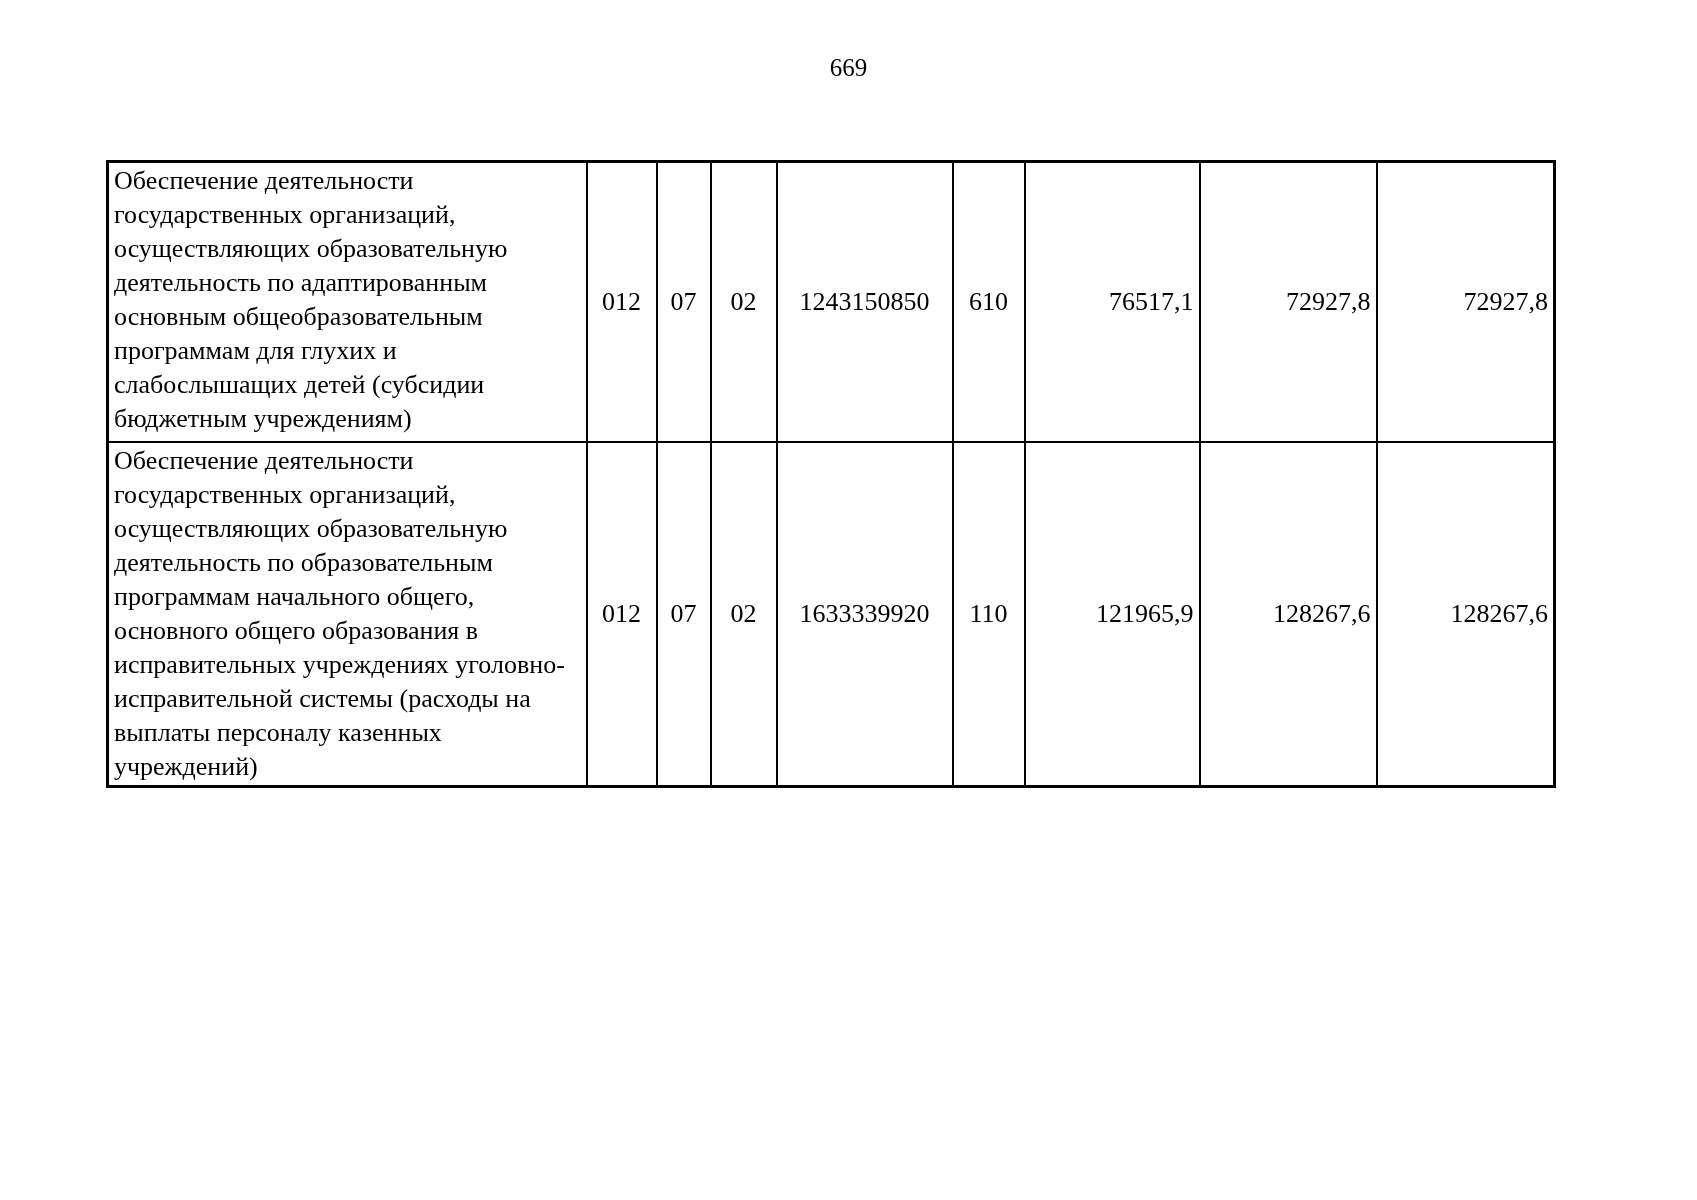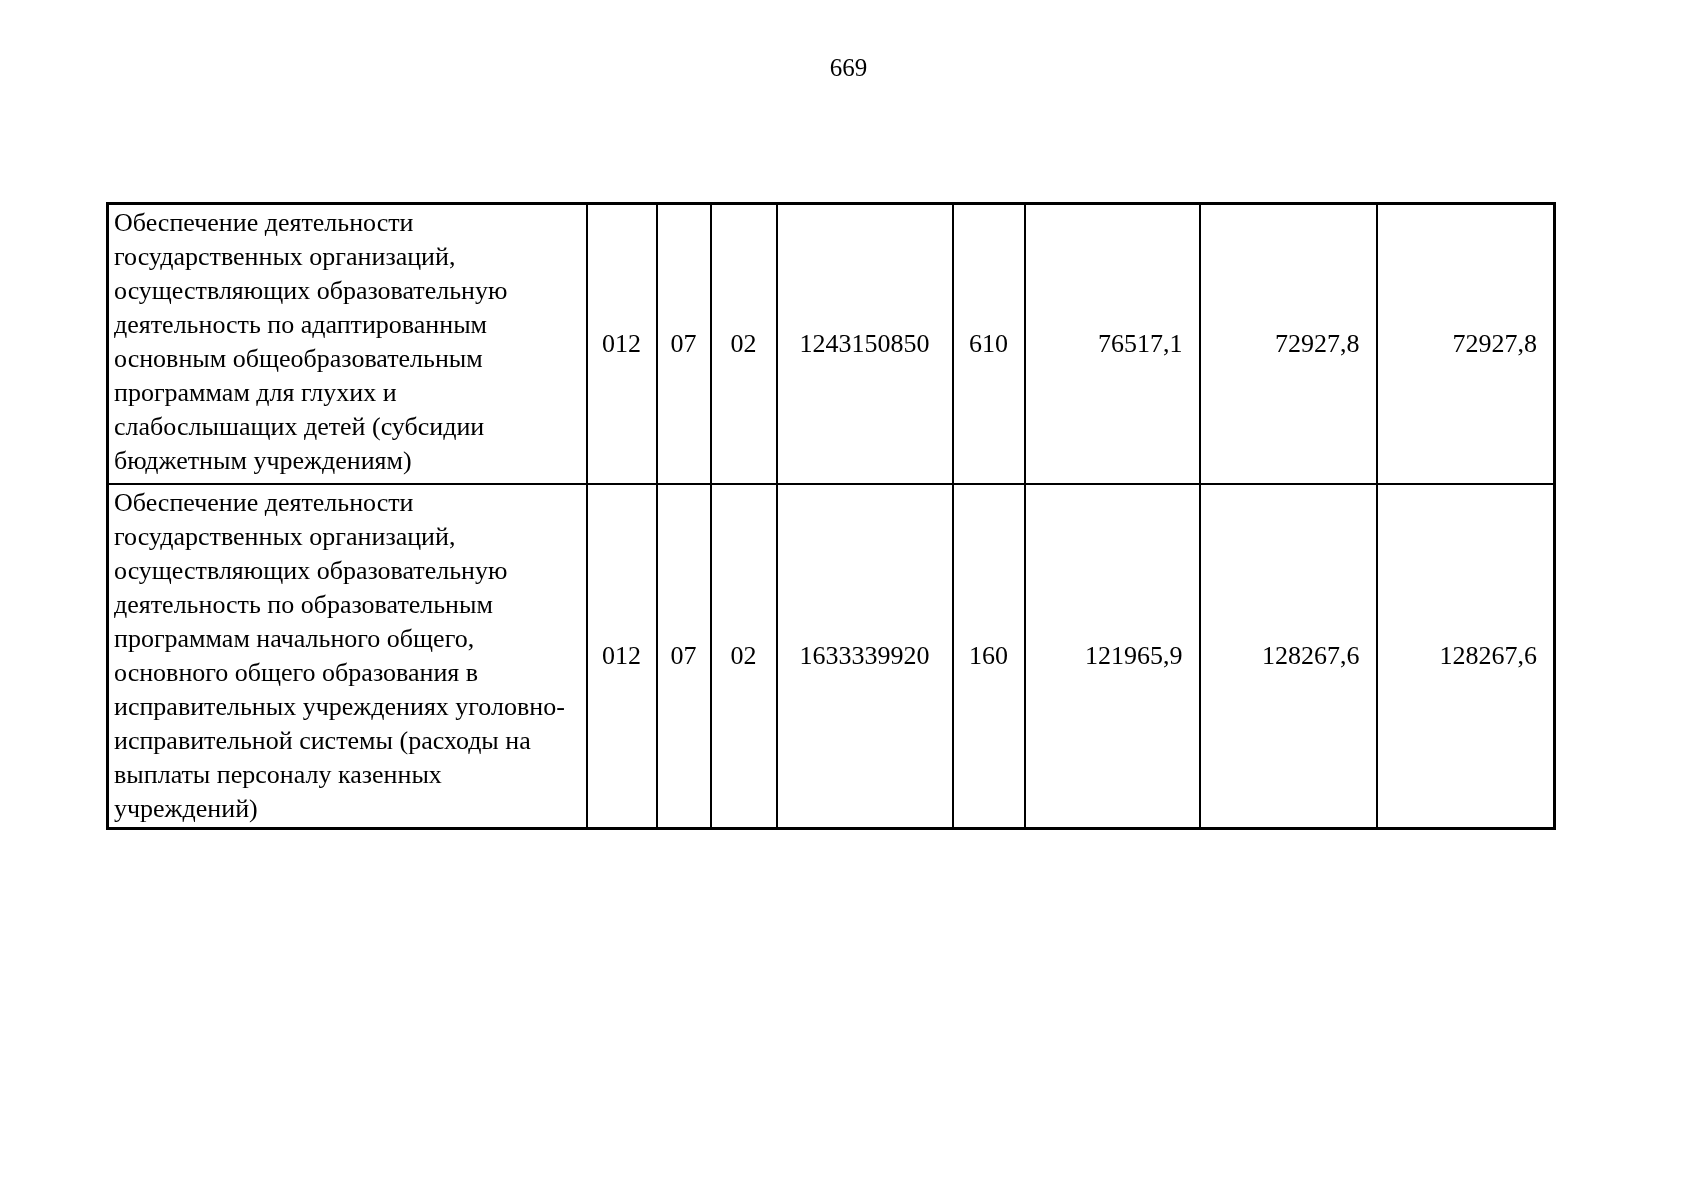--- a/index.html
+++ b/index.html
@@ -28,41 +28,40 @@
   table.budget-table {
     position: absolute;
     left: 106px;
     top: 160px;
     border-collapse: collapse;
     table-layout: fixed;
     width: 1447px;
     border: 3px solid #000000;
     font-size: 26px;
     line-height: 34px;
-    margin-top: 42px;
   }
   table.budget-table td {
     border: 2px solid #000000;
     overflow: hidden;
     word-wrap: break-word;
   }
   td.cell-name {
     text-align: left;
     vertical-align: top;
     padding: 1px 6px 1px 5px;
   }
   td.cell-code {
     text-align: center;
     vertical-align: middle;
     padding: 0 0;
   }
   td.cell-amount {
     text-align: right;
     vertical-align: middle;
-    padding: 0 16px 0 2px;
+    padding: 0 5px 0 2px;
   }
   tr.row-1 { height: 280px; }
   tr.row-2 { height: 138px; }
   tr.row-3 { height: 342px; }
 </style>
 </head>
 <body>
 
 <div class="page">
 
@@ -91,21 +90,21 @@
         <td class="cell-amount">76517,1</td>
         <td class="cell-amount">72927,8</td>
         <td class="cell-amount">72927,8</td>
       </tr>
       <tr class="row-3">
         <td class="cell-name">Обеспечение деятельности государственных организаций, осуществляющих образовательную деятельность по образовательным программам начального общего, основного общего образования в исправительных учреждениях уголовно-исправительной системы (расходы на выплаты персоналу казенных учреждений)</td>
         <td class="cell-code">012</td>
         <td class="cell-code">07</td>
         <td class="cell-code">02</td>
         <td class="cell-code">1633339920</td>
-        <td class="cell-code">160</td>
+        <td class="cell-code">110</td>
         <td class="cell-amount">121965,9</td>
         <td class="cell-amount">128267,6</td>
         <td class="cell-amount">128267,6</td>
       </tr>
     </tbody>
   </table>
 
 </div>
 
 </body></html>

